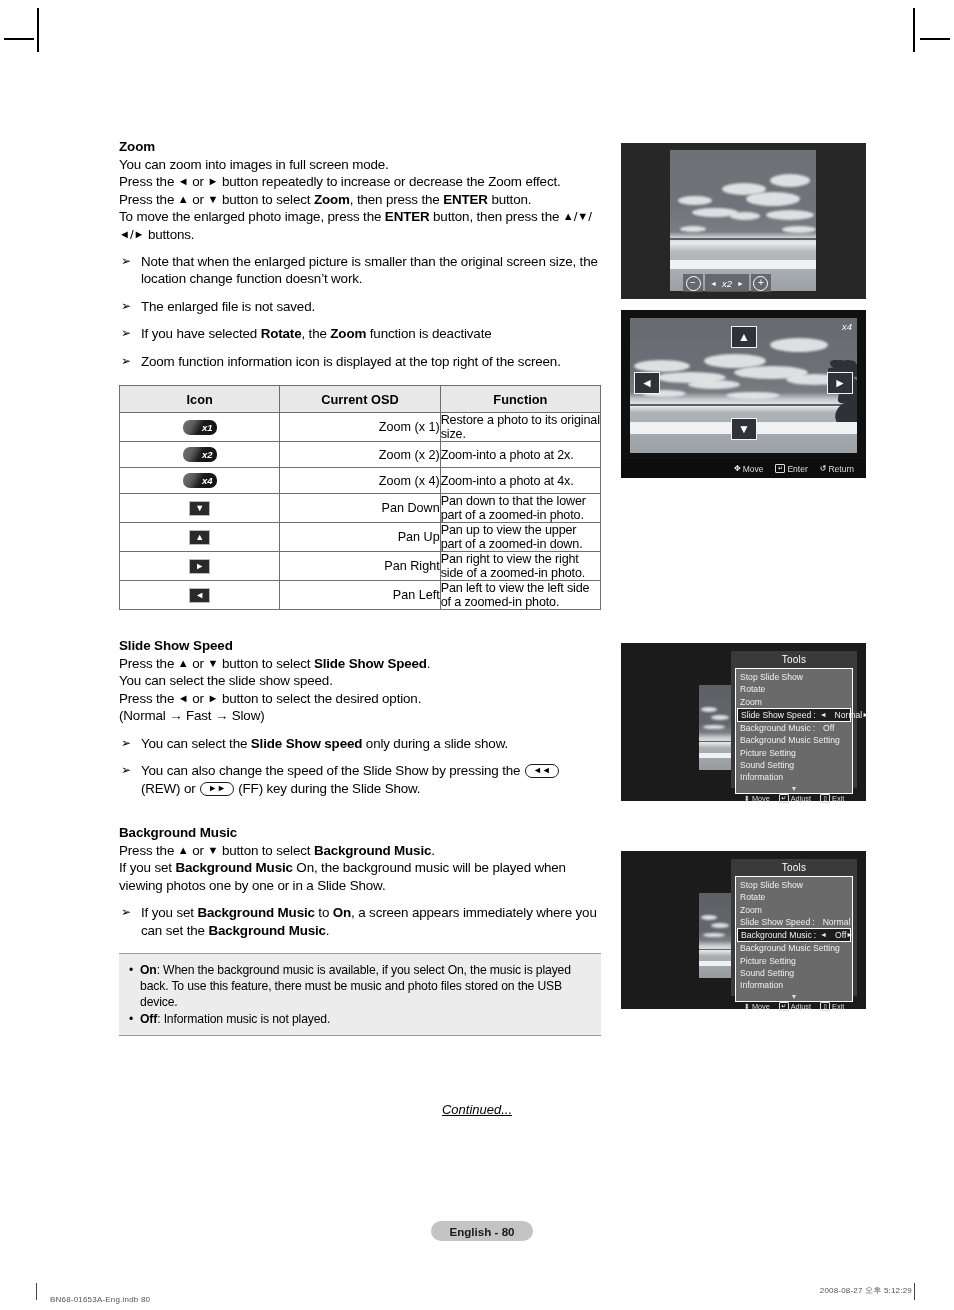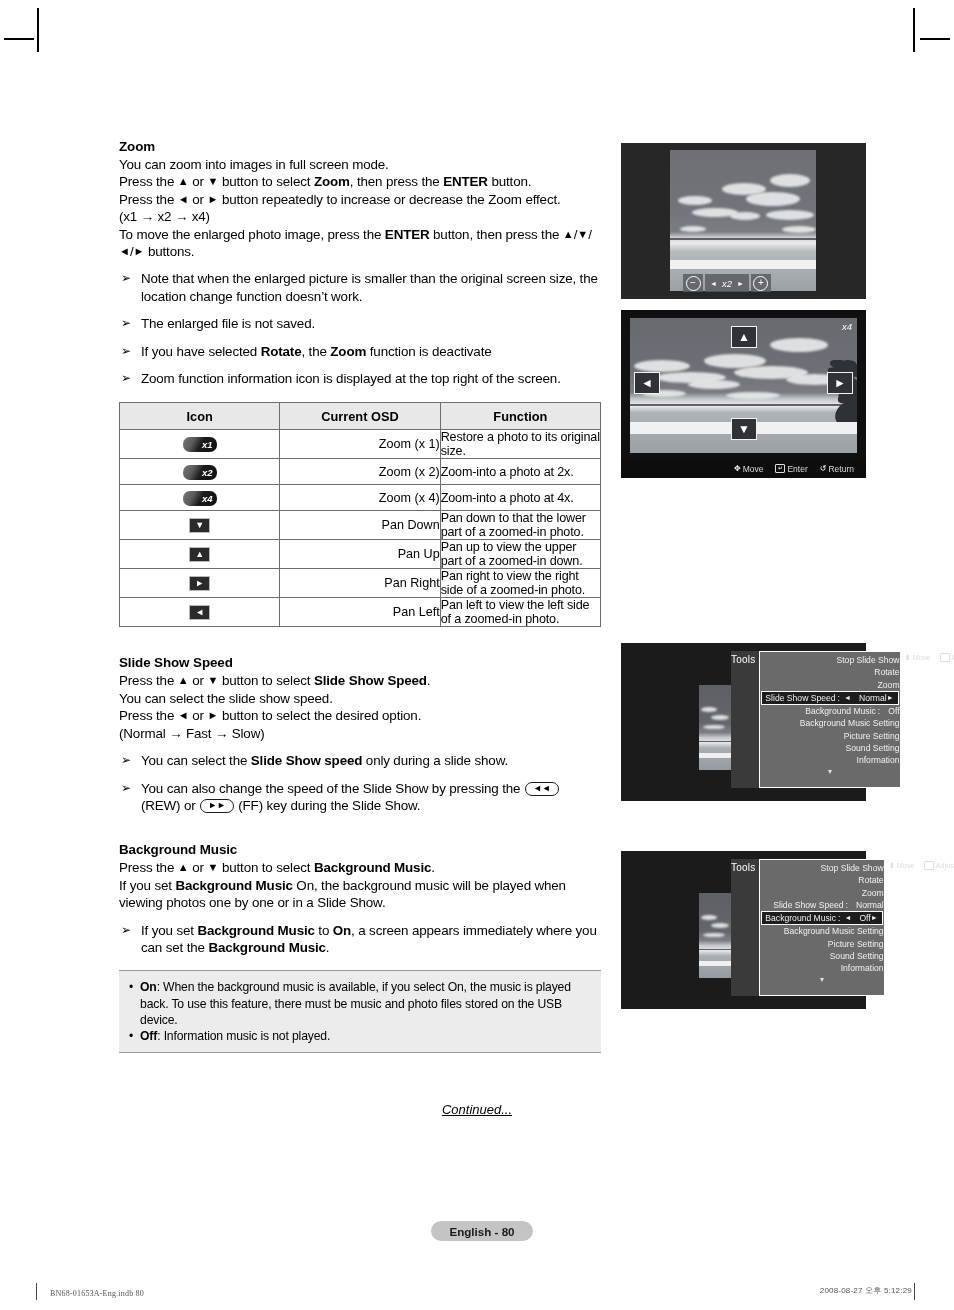--- a/index.html
+++ b/index.html
@@ -159,33 +159,33 @@
   #fig3{left:621px;top:643px;width:245px;height:158px;}
   #fig4{left:621px;top:851px;width:245px;height:158px;}
   .thumb{
     position:absolute;left:78px;top:42px;width:32px;height:85px;
     background:linear-gradient(#5c6064 0%,#63676c 45%,#7c8085 56%,#c6cacd 62%,
       #e4e7e8 68%,#a9aeb2 74%,#969b9f 100%);
     overflow:hidden;
   }
   .menu{
     position:absolute;left:110px;top:8px;width:126px;bottom:13px;
-    background:#3a3a3a;display:flex;
+    background:#3a3a3a;display:flex;flex-direction:column;
   }
   .menu .mtitle{
     height:17px;line-height:17px;text-align:center;color:#fff;font-size:10px;
     letter-spacing:.2px;
   }
   .menu .mlist{
     flex:1 1 auto;margin:0 4px;border:1.4px solid #ffffff;background:#6a6a6a;
     padding:2px 0 0 0;position:relative;
   }
   .mrow{
     height:12.3px;line-height:12.3px;color:#f0f0f0;font-size:8.6px;
-    padding-left:4px;white-space:nowrap;display:flex;align-items:center;justify-content:flex-end;
+    padding-left:4px;white-space:nowrap;display:flex;align-items:center;
   }
   .mrow.sel{background:#1d1d1d;border:1.2px solid #ffffff;margin:0 1px;
     height:12.3px;box-sizing:content-box;padding-left:3px;}
   .mrow .lbl{flex:0 0 auto;}
   .mrow .colon{margin:0 2px;}
   .mrow .lt{margin:0 2px;font-size:7px;}
   .mrow .val{margin-left:6px;}
   .mrow .rt{margin-left:auto;margin-right:4px;font-size:7px;}
   .mdown{text-align:center;color:#ddd;font-size:7px;line-height:9px;}
   .menu .mfoot{
@@ -204,42 +204,41 @@
     position:absolute;left:431px;top:1221px;width:102px;height:20px;
     background:#c4c4c4;border-radius:10px;color:#1a1a1a;font-size:11.6px;
     font-weight:bold;display:flex;align-items:center;justify-content:center;
   }
 
   
   .footline{
     position:absolute;left:0;right:0;top:1283px;height:20px;
     font-size:8px;color:#555;font-family:"Liberation Sans", sans-serif;
   }
-  .footline .fl{position:absolute;left:50px;top:6px;letter-spacing:.2px;font-family:Liberation Serif, serif;}
+  .footline .fl{position:absolute;left:50px;top:12px;letter-spacing:.2px;}
   .footline .fr{position:absolute;right:42px;top:2px;letter-spacing:.2px;}
   .footline .bar{position:absolute;background:#444;width:1px;height:17px;top:0;}
 </style>
 </head>
 <body>
 
 <div class="page">
 
   <div class="crop v" style="left:37px;top:8px;"></div>
   <div class="crop h" style="left:4px;top:38px;"></div>
   <div class="crop v" style="left:913px;top:8px;"></div>
   <div class="crop h" style="left:920px;top:38px;"></div>
 
   <div class="col-left">
 
     <h2 class="sect">Zoom</h2>
 
     <p class="body"><span>You can zoom into images in full screen mode.</span></p>
+    <p class="body"><span>Press the </span><span class="ar">◄</span><span> or </span><span class="ar">►</span><span> button repeatedly to increase or decrease the Zoom effect.</span></p>
     <p class="body"><span>Press the </span><span class="ar">▲</span><span> or </span><span class="ar">▼</span><span> button to select </span><b>Zoom</b><span>, then press the </span><b>ENTER</b><span> button.</span></p>
-    <p class="body"><span>Press the </span><span class="ar">◄</span><span> or </span><span class="ar">►</span><span> button repeatedly to increase or decrease the Zoom effect.</span></p>
-    <p class="body">(x1 → x2 → x4)</p>
     <p class="body"><span>To move the enlarged photo image, press the </span><b>ENTER</b><span> button, then press the </span><span class="ar">▲</span>/<span class="ar">▼</span>/<span class="ar">◄</span>/<span class="ar">►</span><span> buttons.</span></p>
 
     <div class="bullets">
       <div class="blt">
         <span class="mark">➢</span>
         <span class="txt">Note that when the enlarged picture is smaller than the original screen size, the location change function doesn’t work.</span>
       </div>
       <div class="blt">
         <span class="mark">➢</span>
         <span class="txt">The enlarged file is not saved.</span>

